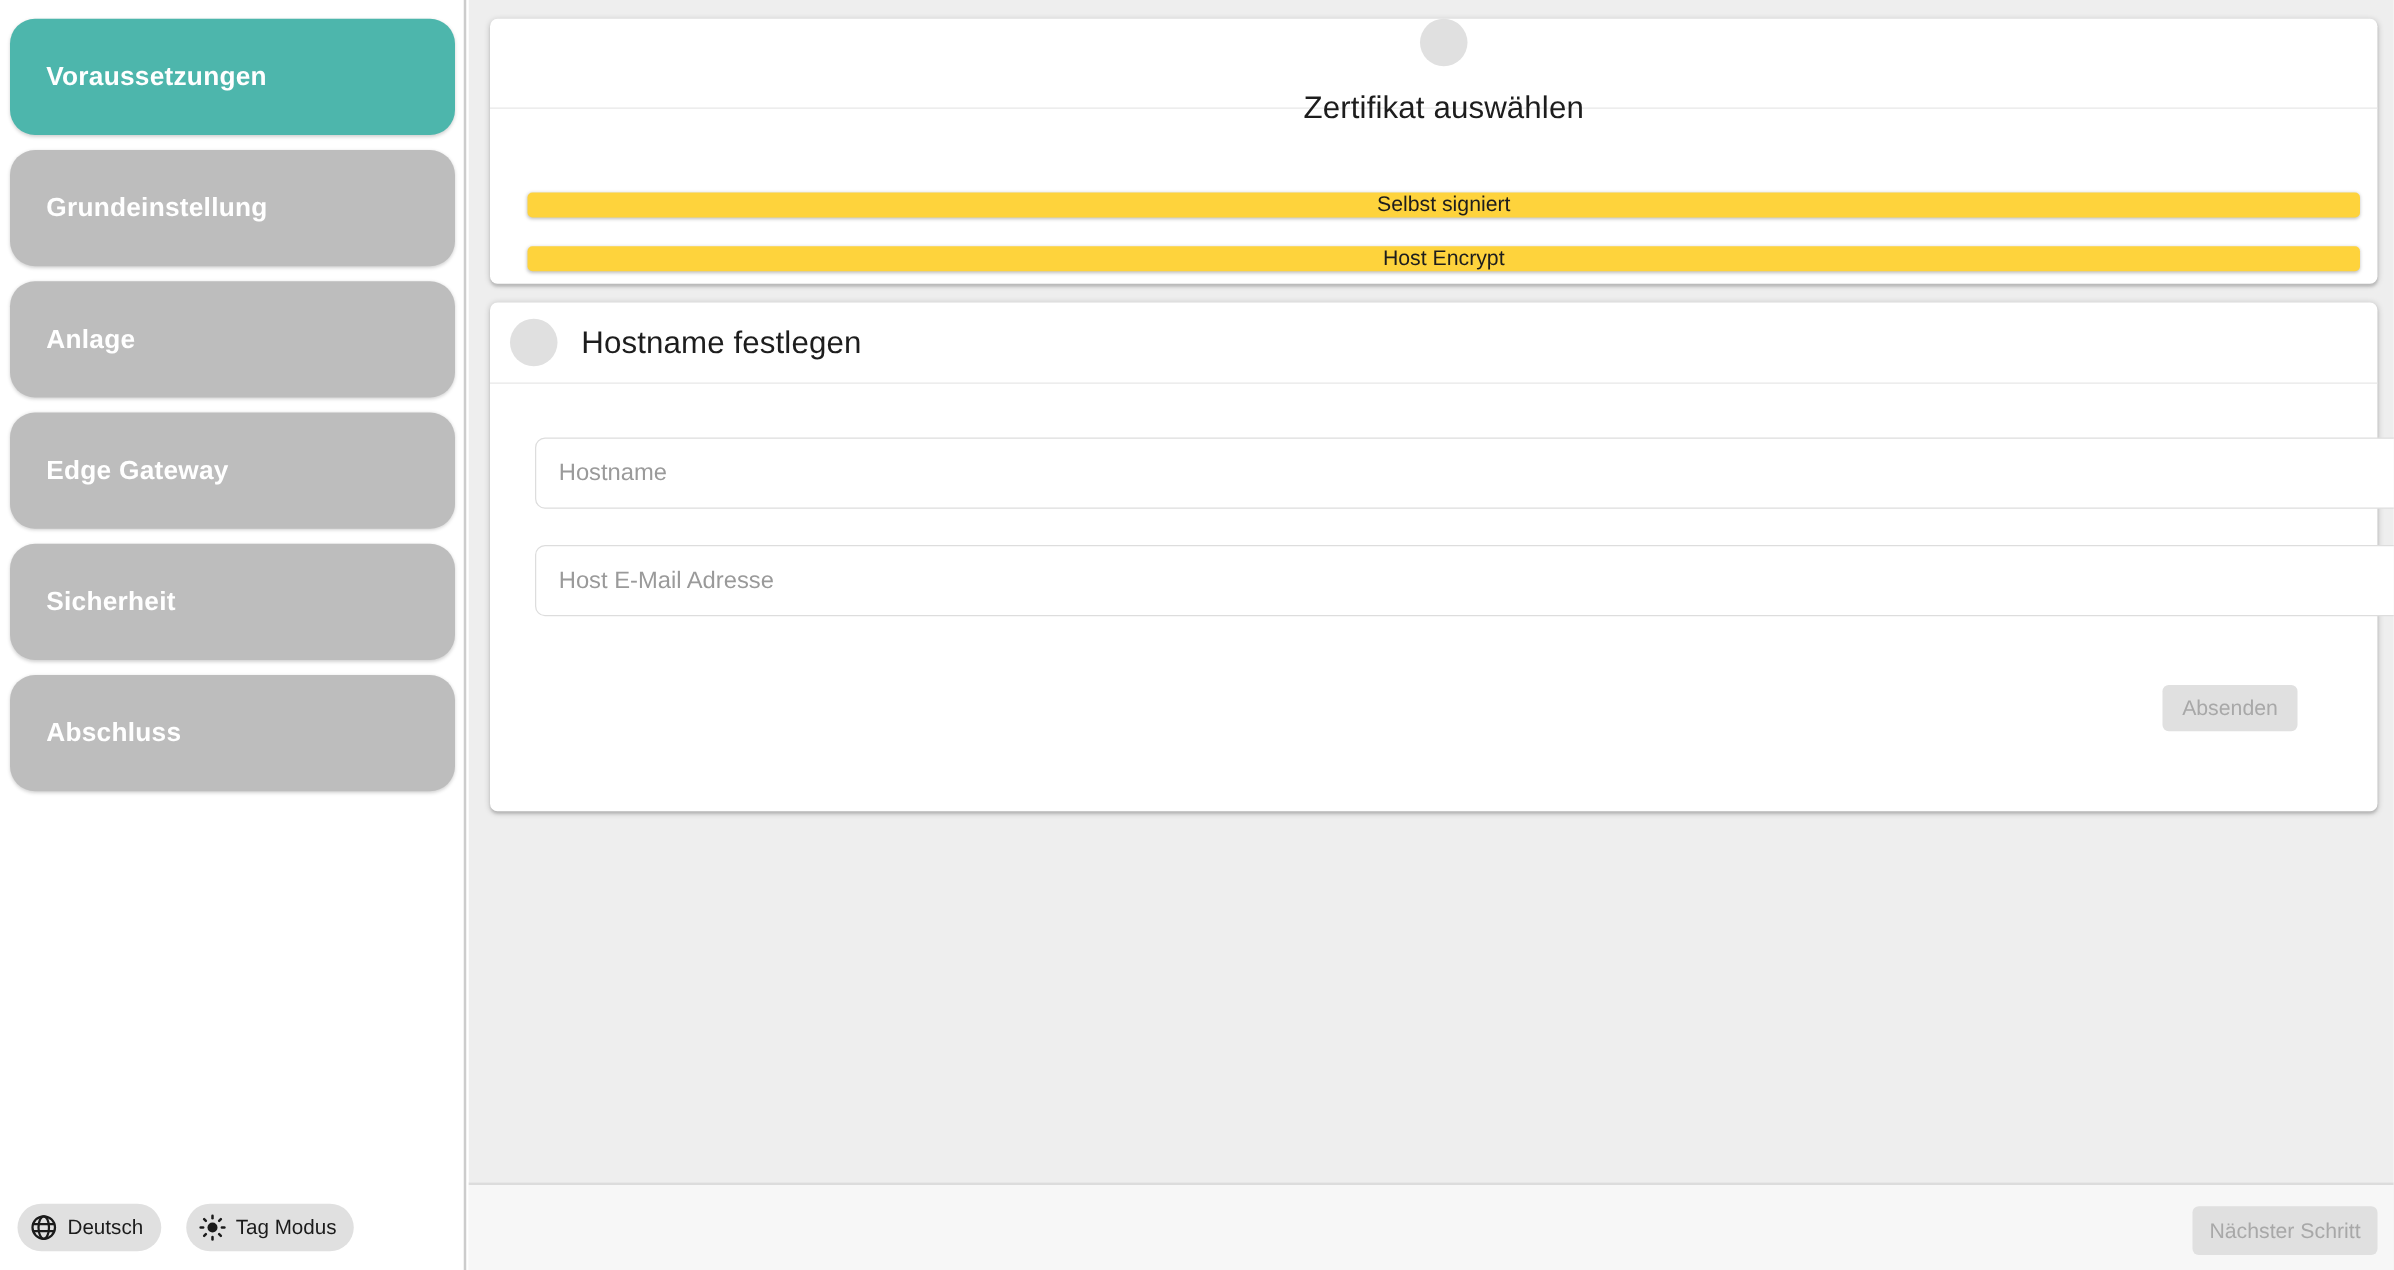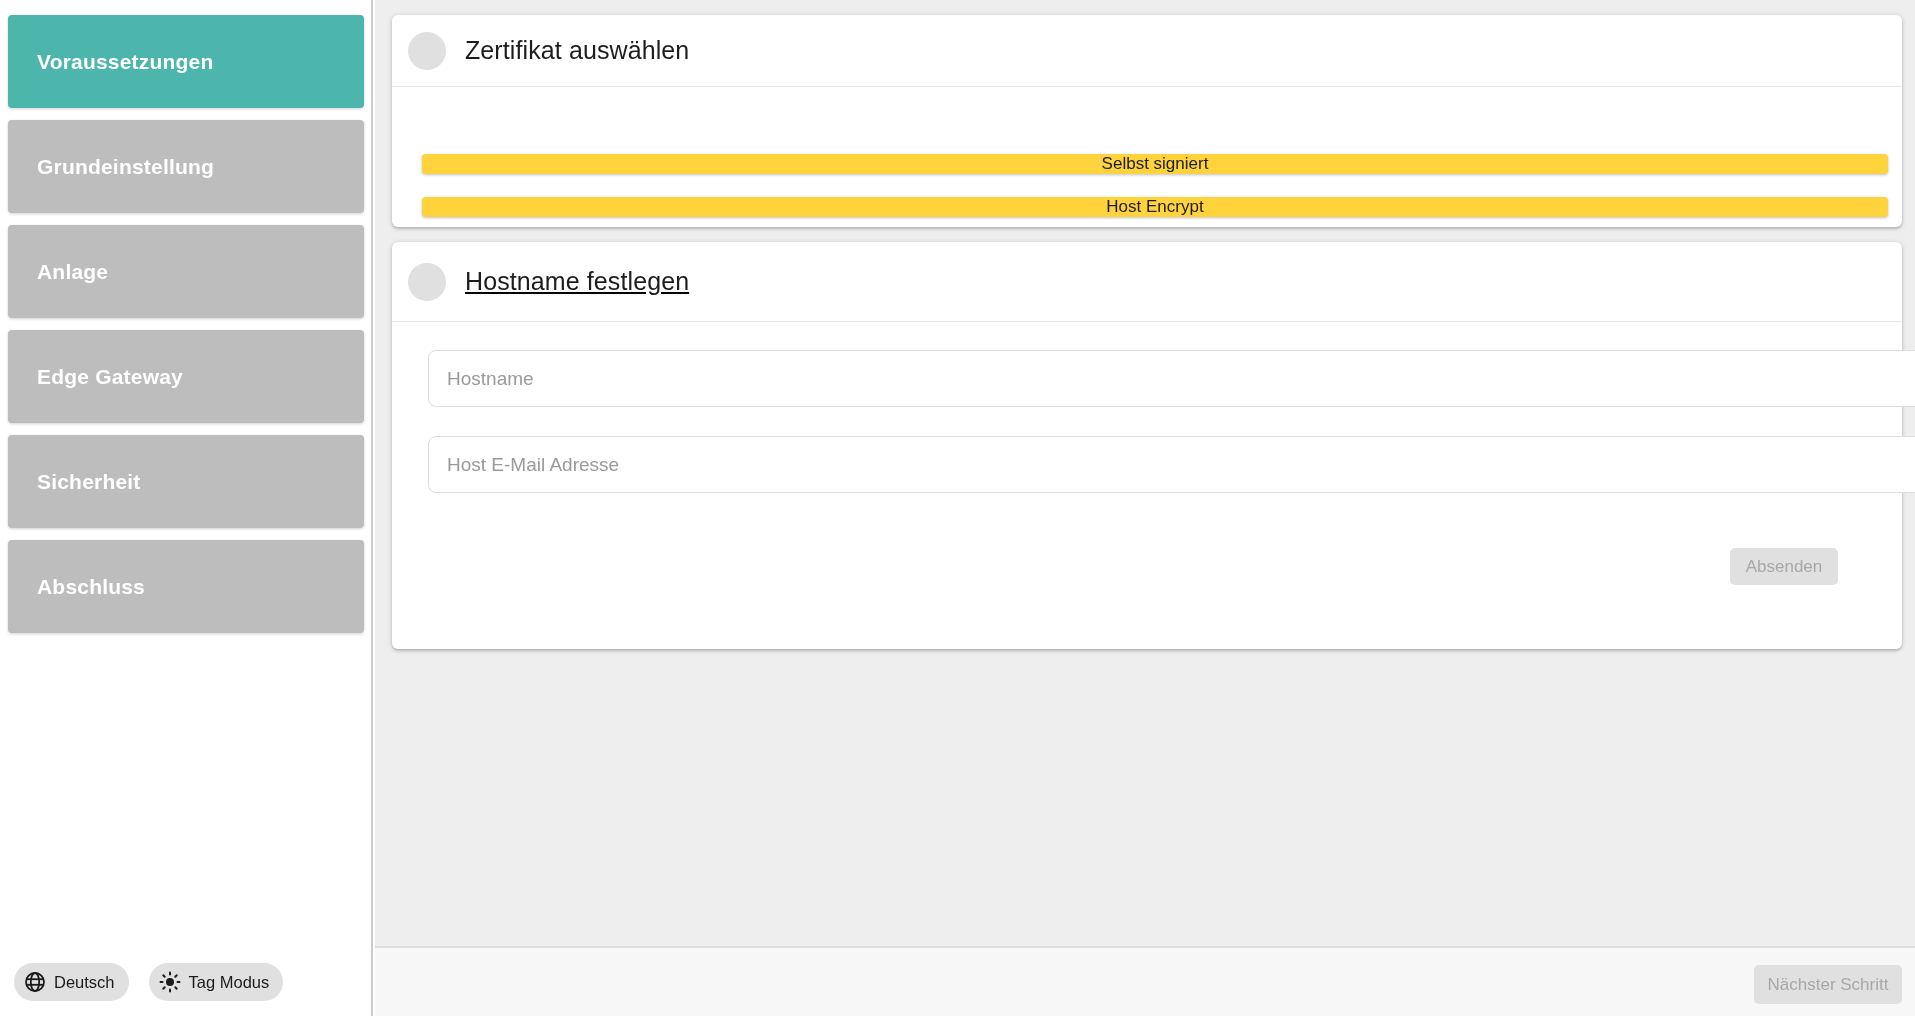--- a/index.html
+++ b/index.html
@@ -11,21 +11,21 @@
   }
 
   
   .sidebar {
     position: absolute; left: 0; top: 0; width: 373px; height: 1016px;
     background: #ffffff; border-right: 2px solid #cccccc;
   }
   .steps { position: absolute; top: 15px; left: 8px; width: 356px;
     display: flex; flex-direction: column; gap: 12px; }
   .step {
-    height: 93px; border-radius: 4px; display: flex; align-items: center;
+    height: 93px; border-radius: 20px; display: flex; align-items: center;
     padding-left: 29px; cursor: pointer;
     box-shadow: 0 1px 3px rgba(0,0,0,0.18);
     background: var(--pending-step, #bdbdbd);
   }
   .step--done   { background: var(--done-step, #4db6ac); }
   .step--active { background: var(--active-step, #673ab7); }
   .step--pending{ background: var(--pending-step, #bdbdbd); }
   .step span { color: #ffffff; font-size: 21px; font-weight: bold; letter-spacing: 0.2px; }
 
   .sidebar-bottom {
@@ -52,34 +52,34 @@
   .card-header {
     display: flex; align-items: center; gap: 19px; padding-left: 16px;
     border-bottom: 1px solid #e7e7e7;
   }
   .avatar-circle {
     width: 38px; height: 38px; border-radius: 50%; background: #e0e0e0; flex: 0 0 auto;
   }
   .card-title { font-size: 25px; font-weight: 500; color: #1d1d1d; letter-spacing: 0.1px; }
 
   .card-cert { top: 15px; height: 212px; }
-  .card-cert .card-header { height: 72px; }
+  .card-cert .card-header { height: 72px; flex-direction: column; }
   .cert-btn-row {
     position: absolute; left: 30px; right: 14px; top: 139px;
     display: flex; gap: 23px; flex-direction: column;
   }
   .btn-yellow {
     flex: 1 1 0; height: 38px; border: none; border-radius: 4px;
     background: var(--accent-yellow, #fed33c); color: #1d1d1d;
     font-size: 17px; font-weight: 500; cursor: pointer; font-family: inherit;
     box-shadow: 0 1px 3px rgba(0,0,0,0.25);
   }
 
   .card-host { top: 242px; height: 407px; }
-  .card-host .card-header { height: 80px; text-decoration: underline; }
+  .card-host .card-header { height: 65px; }
   .text-input {
     position: absolute; left: 36px; width: 1658px; height: 57px;
     border: 1px solid #dddddd; border-radius: 8px; background: #ffffff;
     padding: 0 18px; font-size: 19px; color: #6d28d9; font-family: inherit; outline: none;
   }
   .text-input::placeholder { color: #9a9a9a; opacity: 1; }
   .input-hostname { top: 108px; }
   .input-email    { top: 194px; }
 
   .btn-disabled {

